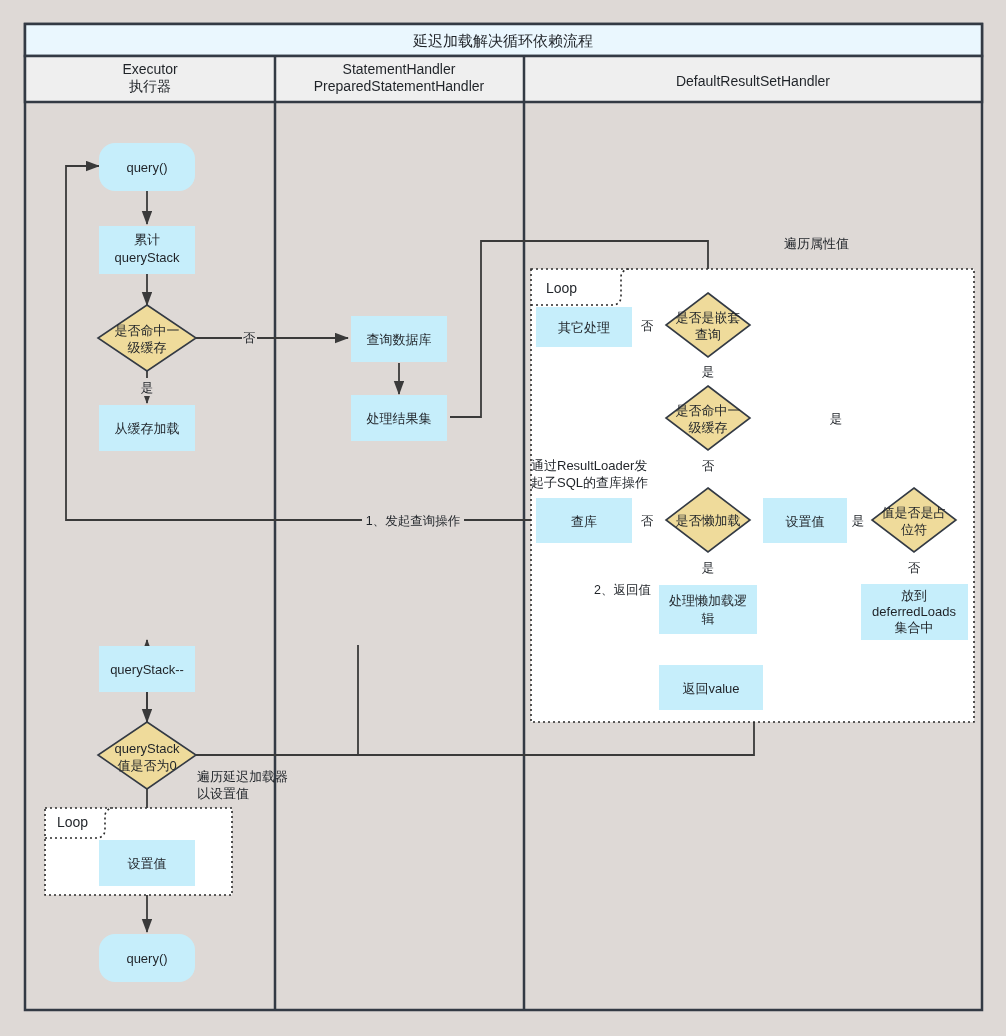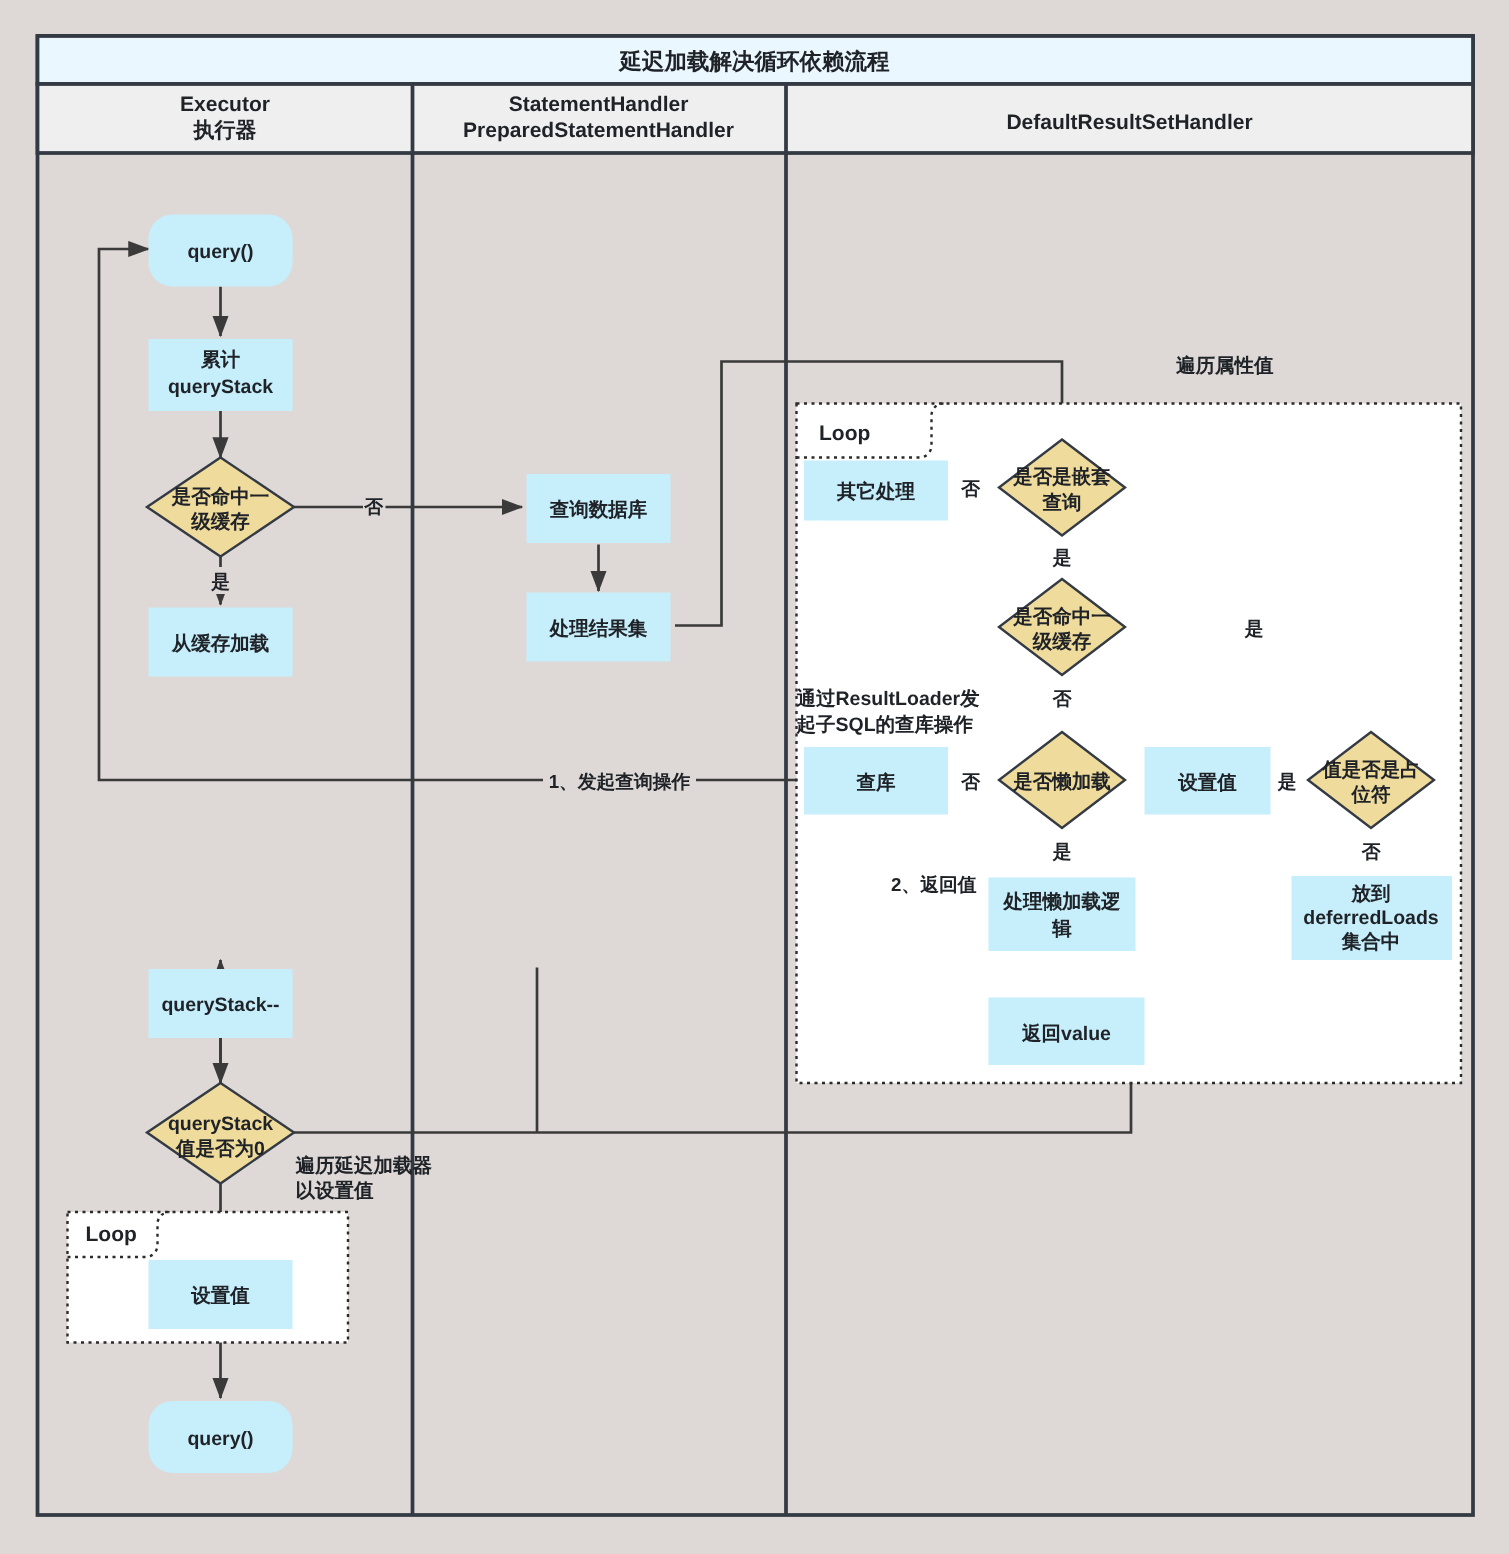--- a/index.html
+++ b/index.html
@@ -1,17 +1,17 @@
 <!DOCTYPE html>
 <html><head>
 <meta charset="utf-8">
 <style>
   html,body{margin:0;padding:0;background:#ded9d6;}
   body{width:1006px;height:1036px;font-family:"Liberation Sans","DejaVu Sans",sans-serif;}
-  #stage{position:relative;width:1006px;height:1036px;overflow:hidden;font-weight:bold;}
+  #stage{position:relative;width:1006px;height:1036px;overflow:hidden;}
   svg{position:absolute;left:0;top:0;}
   .nodeText{font-size:13px;fill:#1f2328;}
   .lblText{font-size:13px;fill:#1f2328;}
   .hdrText{font-size:14px;fill:#1f2328;}
   .ttlText{font-size:15px;fill:#1f2328;}
   .edgeLbl{font-size:12.5px;fill:#1f2328;}
   .loopLbl{font-size:14px;fill:#1f2328;}
 </style>
 </head>
 <body>

